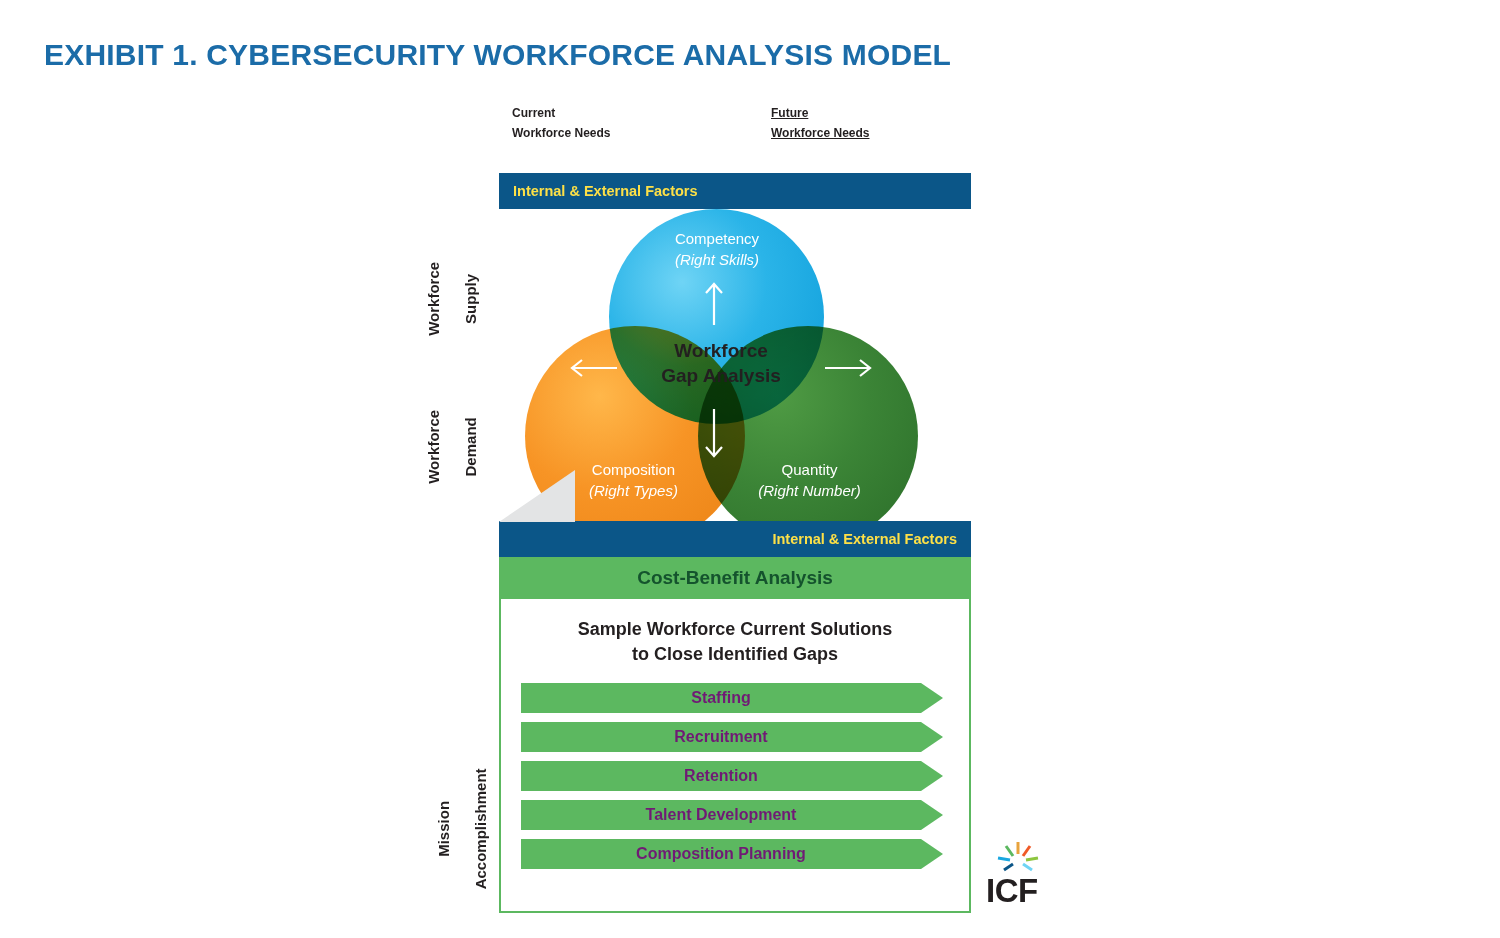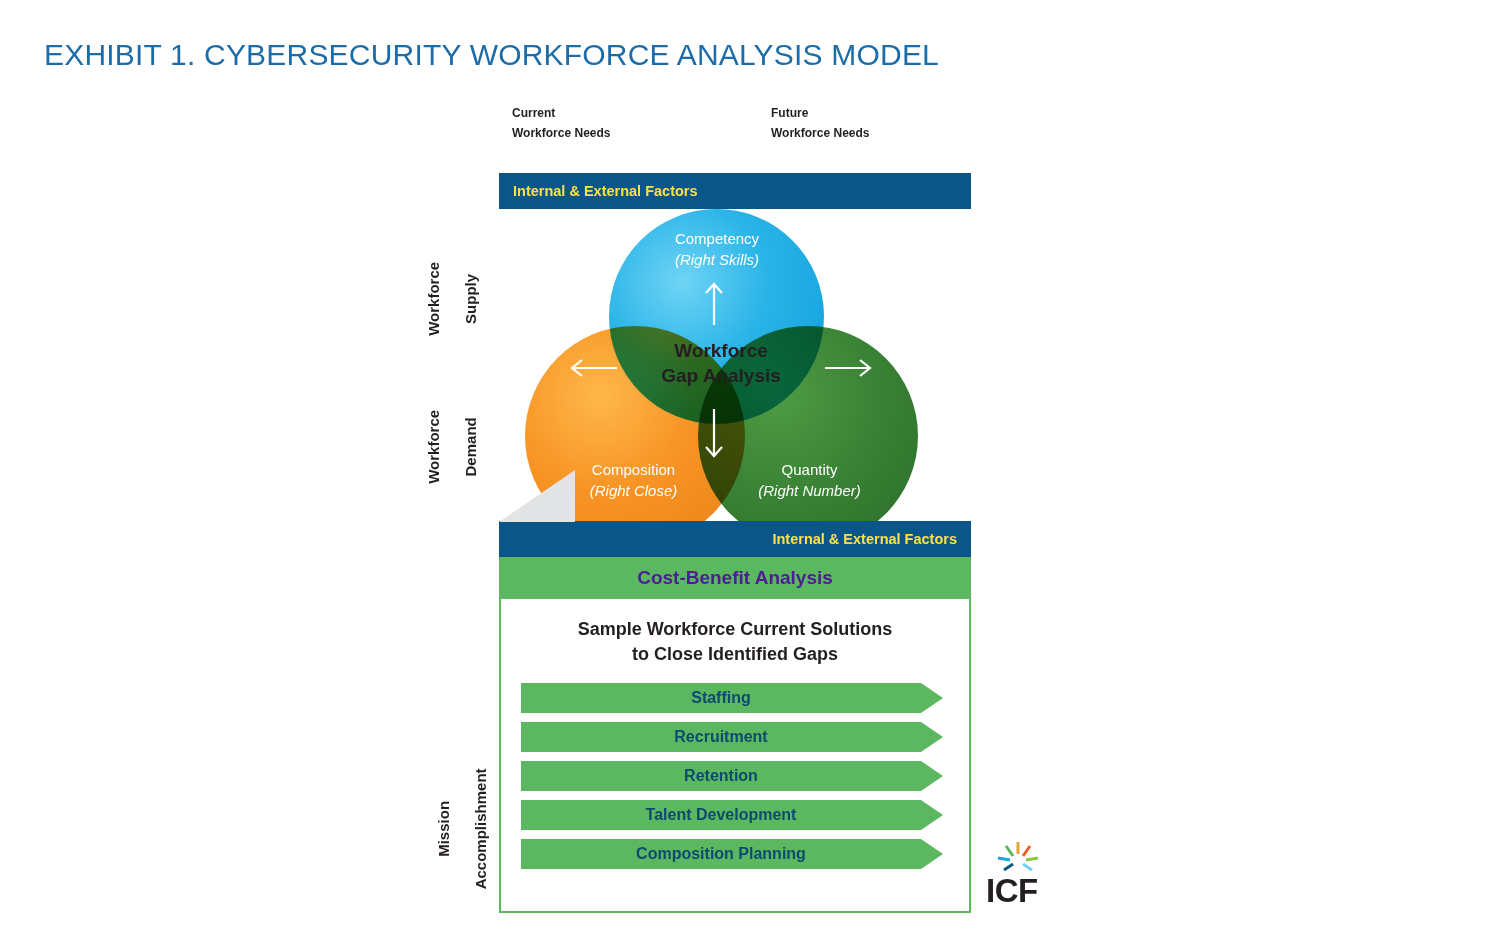--- a/index.html
+++ b/index.html
@@ -15,21 +15,21 @@
     overflow: hidden;
     position: relative;
   }
 
   
   .title {
     position: absolute;
     left: 44px;
     top: 38px;
     font-size: 30px;
-    font-weight: normal;
+    font-weight: bold;
     letter-spacing: 0.2px;
     color: #1b6ca8;
     white-space: nowrap;
   }
 
   
   .col-head {
     position: absolute;
     font-size: 12px;
     font-weight: bold;
@@ -192,21 +192,21 @@
     width: 472px;
     height: 356px;
     border: 2px solid #5cb860;
     border-top: none;
     box-sizing: border-box;
     background: #ffffff;
   }
   .cost-bar {
     height: 42px;
     background: #5cb860;
-    color: #4c1d95;
+    color: #14532d;
     font-size: 19px;
     font-weight: bold;
     display: flex;
     align-items: center;
     justify-content: center;
   }
   .panel-heading {
     margin-top: 18px;
     text-align: center;
     font-size: 18px;
@@ -221,21 +221,21 @@
     padding: 0 20px;
   }
   .chev {
     position: relative;
     height: 30px;
     margin-bottom: 9px;
     background: #5cb860;
     display: flex;
     align-items: center;
     justify-content: center;
-    color: #0c4a6e;
+    color: #701a75;
     font-size: 16px;
     font-weight: bold;
     width: 400px;
   }
   .chev::after {
     content: "";
     position: absolute;
     left: 100%;
     top: 0;
     width: 0;
@@ -270,21 +270,21 @@
     letter-spacing: -0.5px;
   }
 </style>
 </head>
 <body>
 
 <div class="title">EXHIBIT 1. CYBERSECURITY WORKFORCE ANALYSIS MODEL</div>
 
 <div class="col-head current" style="white-space:pre-line;">Current
 Workforce Needs</div>
-<div class="col-head future" style="white-space:pre-line;">Future
+<div class="col-head future" style="white-space:pre-line;text-decoration:underline;">Future
 Workforce Needs</div>
 
 <div class="vlabel supply">
   <span>Workforce</span>
   <span>Supply</span>
 </div>
 <div class="vlabel demand">
   <span>Workforce</span>
   <span>Demand</span>
 </div>
@@ -301,21 +301,21 @@
   <div class="circle blue"></div>
   <div class="circle orange"></div>
   <div class="circle green"></div>
 
   <div class="venn-label competency">
     <div>Competency</div>
     <em>(Right Skills)</em>
   </div>
   <div class="venn-label composition">
     <div>Composition</div>
-    <em>(Right Close)</em>
+    <em>(Right Types)</em>
   </div>
   <div class="venn-label quantity">
     <div>Quantity</div>
     <em>(Right Number)</em>
   </div>
 
   <div class="center-label">
     <span>Workforce</span>
     <span>Gap Analysis</span>
   </div>

